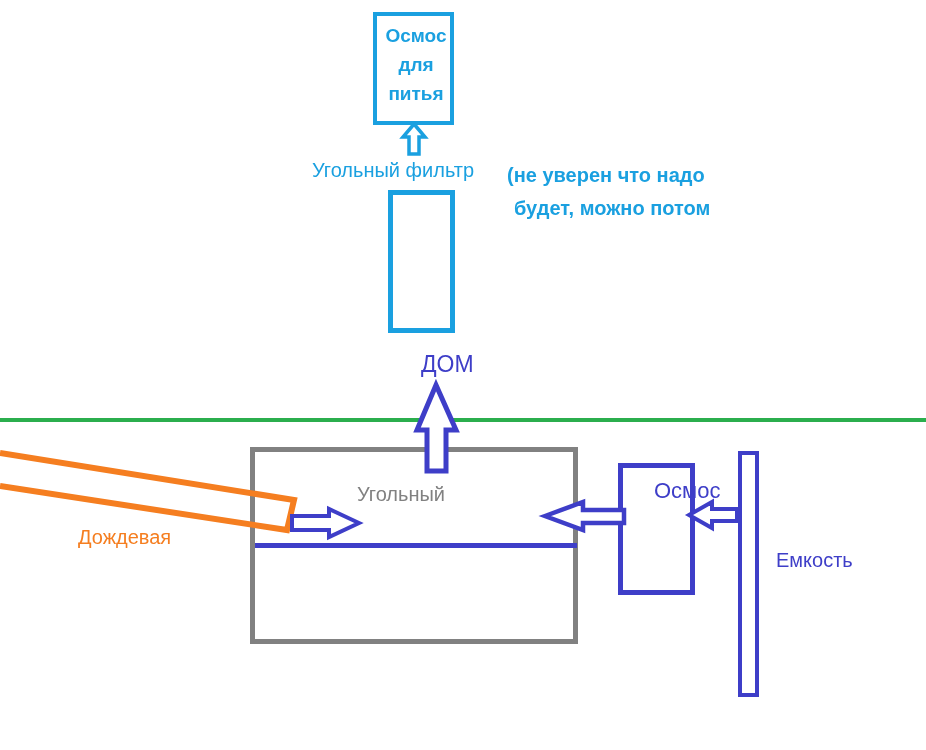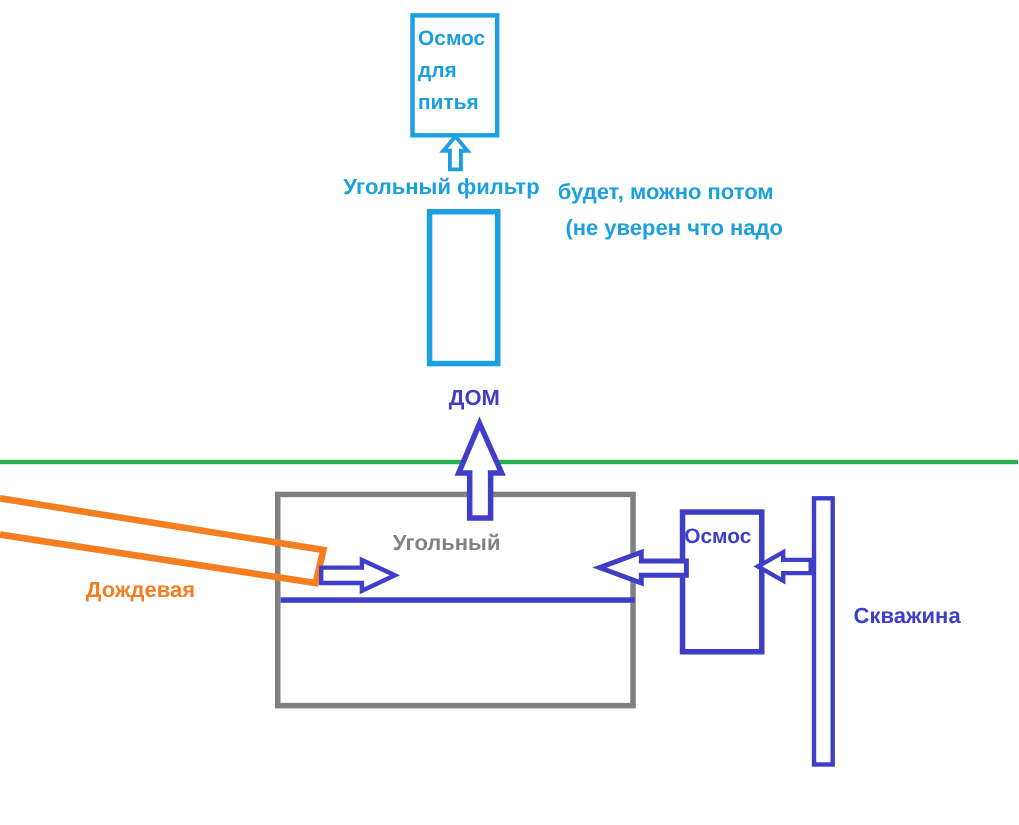--- a/index.html
+++ b/index.html
@@ -5,88 +5,88 @@
   html,body{margin:0;padding:0;background:#fff;}
   #canvas{
     position:relative;
     width:926px;height:750px;
     background:#fff;
     overflow:hidden;
     font-family:"Liberation Sans", sans-serif;
     font-weight:bold;
   }
   .abs{position:absolute;}
-  .lbl{position:absolute;white-space:nowrap;font-weight:bold;}
+  .lbl{position:absolute;white-space:nowrap;font-weight:normal;}
 
   
   .box{position:absolute;box-sizing:border-box;background:#fff;}
 
   #drinking-osmosis-box{left:373px;top:12px;width:81px;height:113px;border:4px solid var(--cyan);}
   #drinking-osmosis-box .txt{
     padding:5px 0 0 3px;font-size:19px;line-height:29px;color:var(--cyan);
-    width:72px;word-wrap:break-word;
+    width:72px;word-wrap:break-word;text-align:center;
   }
 
   #carbon-filter-label{left:312px;top:159px;font-size:20px;color:var(--cyan);}
   #carbon-filter-note{left:507px;top:159px;font-size:20px;color:var(--cyan);line-height:32.5px;}
   #carbon-filter-note .note-line{white-space:nowrap;}
   #carbon-filter-note .note-line + .note-line{padding-left:7px;}
 
   #carbon-filter-box{left:388px;top:190px;width:67px;height:143px;border:5px solid var(--cyan);}
 
-  #house-label{left:408px;top:351px;font-size:20px;color:var(--blue);}
+  #house-label{left:421px;top:351px;font-size:23px;color:var(--blue);}
 
   #ground-line{left:0;top:418px;width:926px;height:4px;background:var(--green);}
 
   #tank-box{left:250px;top:447px;width:328px;height:197px;border:5px solid var(--gray);}
   #tank-label{left:357px;top:483px;font-size:20px;color:var(--gray);}
   #water-level-line{left:255px;top:543px;width:322px;height:5px;background:var(--blue);}
 
   #rainwater-label{left:78px;top:526px;font-size:20px;color:var(--orange);}
 
   #osmosis-box{left:618px;top:463px;width:77px;height:132px;border:5px solid var(--blue);}
-  #osmosis-label{left:622px;top:478px;font-size:19px;color:var(--blue);}
+  #osmosis-label{left:654px;top:478px;font-size:22px;color:var(--blue);}
 
   #well-pipe{left:738px;top:451px;width:21px;height:246px;border:4px solid var(--blue);}
   #well-label{left:776px;top:549px;font-size:20px;color:var(--blue);}
 
   #shape-overlay{position:absolute;left:0;top:0;width:926px;height:750px;z-index:10;pointer-events:none;}
 </style>
 </head>
 <body>
 
 <div id="canvas" style="--cyan:#1AA0E0;--blue:#3E3EC8;--orange:#F57E20;--green:#2BAE4D;--gray:#818181;">
 
   <div id="ground-line" class="abs"></div>
 
   <div id="drinking-osmosis-box" class="box">
     <div class="txt">Осмос для питья</div>
   </div>
 
   <div id="carbon-filter-label" class="lbl">Угольный фильтр</div>
   <div id="carbon-filter-note" class="abs">
+    <div class="note-line">(не уверен что надо</div>
     <div class="note-line">будет, можно потом</div>
-    <div class="note-line">(не уверен что надо</div>
   </div>
 
   <div id="carbon-filter-box" class="box"></div>
 
   <div id="house-label" class="lbl">ДОМ</div>
 
   <div id="tank-box" class="box"></div>
   <div id="tank-label" class="lbl">Угольный</div>
   <div id="water-level-line" class="abs"></div>
 
   <div id="rainwater-label" class="lbl">Дождевая</div>
 
   <div id="osmosis-box" class="box"></div>
   <div id="osmosis-label" class="lbl">Осмос</div>
 
   <div id="well-pipe" class="box"></div>
-  <div id="well-label" class="lbl">Скважина</div>
+  <div id="well-label" class="lbl">Емкость</div>
 
   <svg id="shape-overlay" viewBox="0 0 926 750" xmlns="http://www.w3.org/2000/svg">
 
     <path d="M 0 453 L 294 500 L 287 530 L 0 486" fill="none" stroke="#F57E20" stroke-width="6"></path>
 
     <polygon points="414,124 425,137 419,137 419,154 409,154 409,137 403,137" fill="#ffffff" stroke="#1AA0E0" stroke-width="3.5"></polygon>
 
     <polygon points="436,385 456,430 446,430 446,471 427,471 427,430 417,430" fill="#ffffff" stroke="#3E3EC8" stroke-width="5"></polygon>
 
     <polygon points="359,523 329,509 329,516 292,516 292,530 329,530 329,537" fill="#ffffff" stroke="#3E3EC8" stroke-width="4"></polygon>

